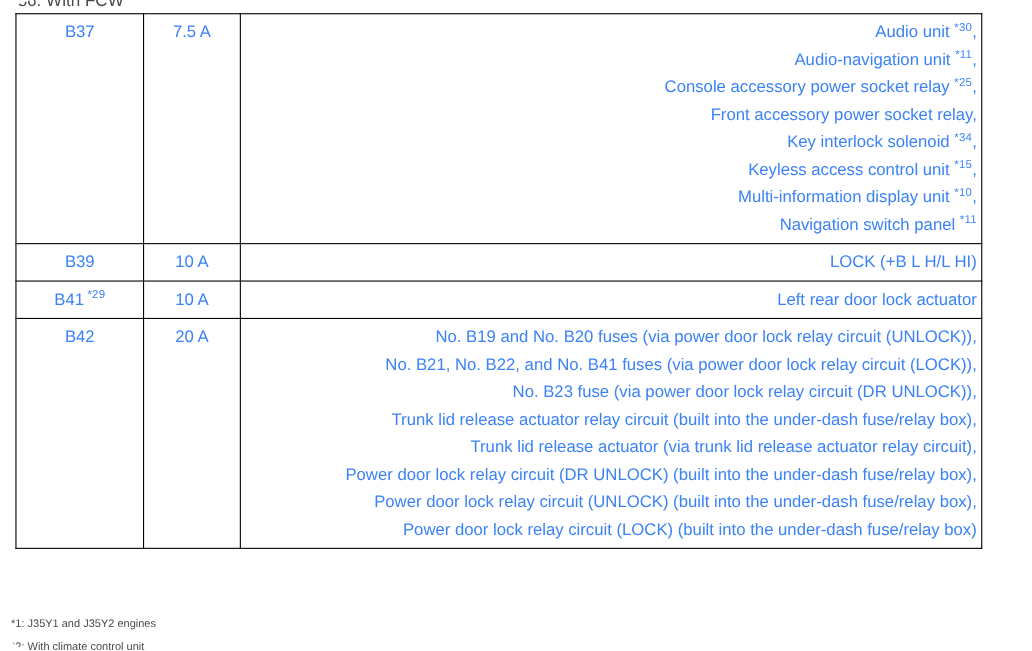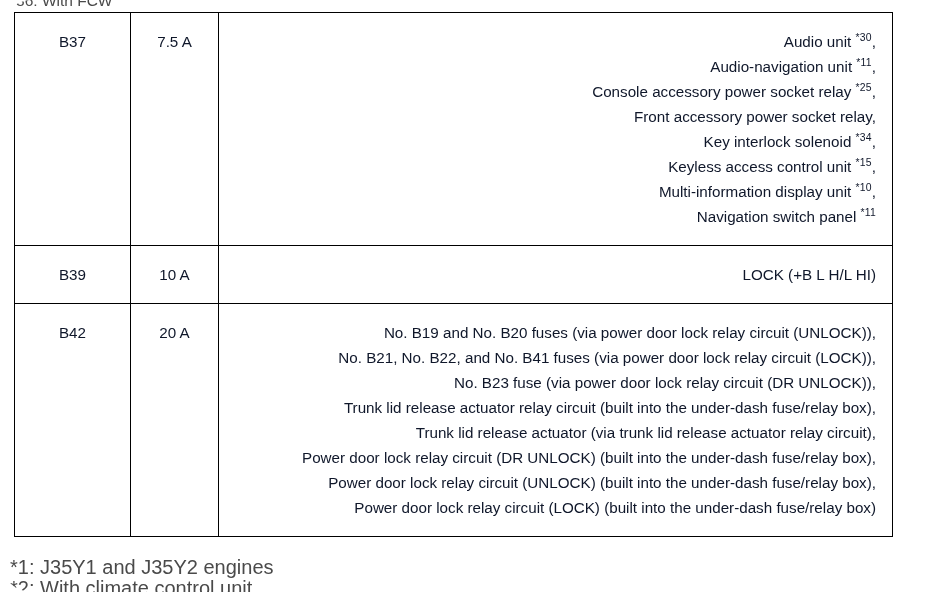--- a/index.html
+++ b/index.html
@@ -40,24 +40,24 @@
   .fuse-table {
     position: absolute;
     left: 14px;
     top: 12px;
     width: 878px;
     border-collapse: collapse;
     table-layout: fixed;
   }
   .fuse-table td {
     border: 1.6px solid #000000;
-    padding: 16px;
+    padding: 4px;
     vertical-align: top;
     font-size: 15.2px;
-    color: #0f172a;
+    color: #3b82f6;
   }
   .col-id   { width: 116px; }
   .col-amp  { width: 88px;  }
   .col-desc { width: 674px; }
 
   .cell-id, .cell-amp {
     text-align: center;
     padding-top: 5px;
     padding-bottom: 4px;
     white-space: nowrap;
@@ -94,21 +94,21 @@
   }
 
   
   .footnotes {
     position: absolute;
     left: 10px;
     top: 557px;
     width: 900px;
   }
   .footnote {
-    font-size: 20px;
+    font-size: 10px;
     line-height: 21px;
     color: #4a4a4a;
     white-space: nowrap;
   }
 </style>
 </head>
 <body>
 
 <div class="page">
 
@@ -145,20 +145,31 @@
           </td>
           <td class="cell-amp">
             <span class="ampline">10 A</span>
           </td>
           <td class="cell-desc">
             <span class="desc-line">LOCK (+B L H/L HI)</span>
           </td>
         </tr>
         <tr>
           <td class="cell-id">
+            <span class="idline">B41<sup> *29</sup></span>
+          </td>
+          <td class="cell-amp">
+            <span class="ampline">10 A</span>
+          </td>
+          <td class="cell-desc">
+            <span class="desc-line">Left rear door lock actuator</span>
+          </td>
+        </tr>
+        <tr>
+          <td class="cell-id">
             <span class="idline">B42</span>
           </td>
           <td class="cell-amp">
             <span class="ampline">20 A</span>
           </td>
           <td class="cell-desc">
             <span class="desc-line">No. B19 and No. B20 fuses (via power door lock relay circuit (UNLOCK)),</span>
             <span class="desc-line">No. B21, No. B22, and No. B41 fuses (via power door lock relay circuit (LOCK)),</span>
             <span class="desc-line">No. B23 fuse (via power door lock relay circuit (DR UNLOCK)),</span>
             <span class="desc-line">Trunk lid release actuator relay circuit (built into the under-dash fuse/relay box),</span>

